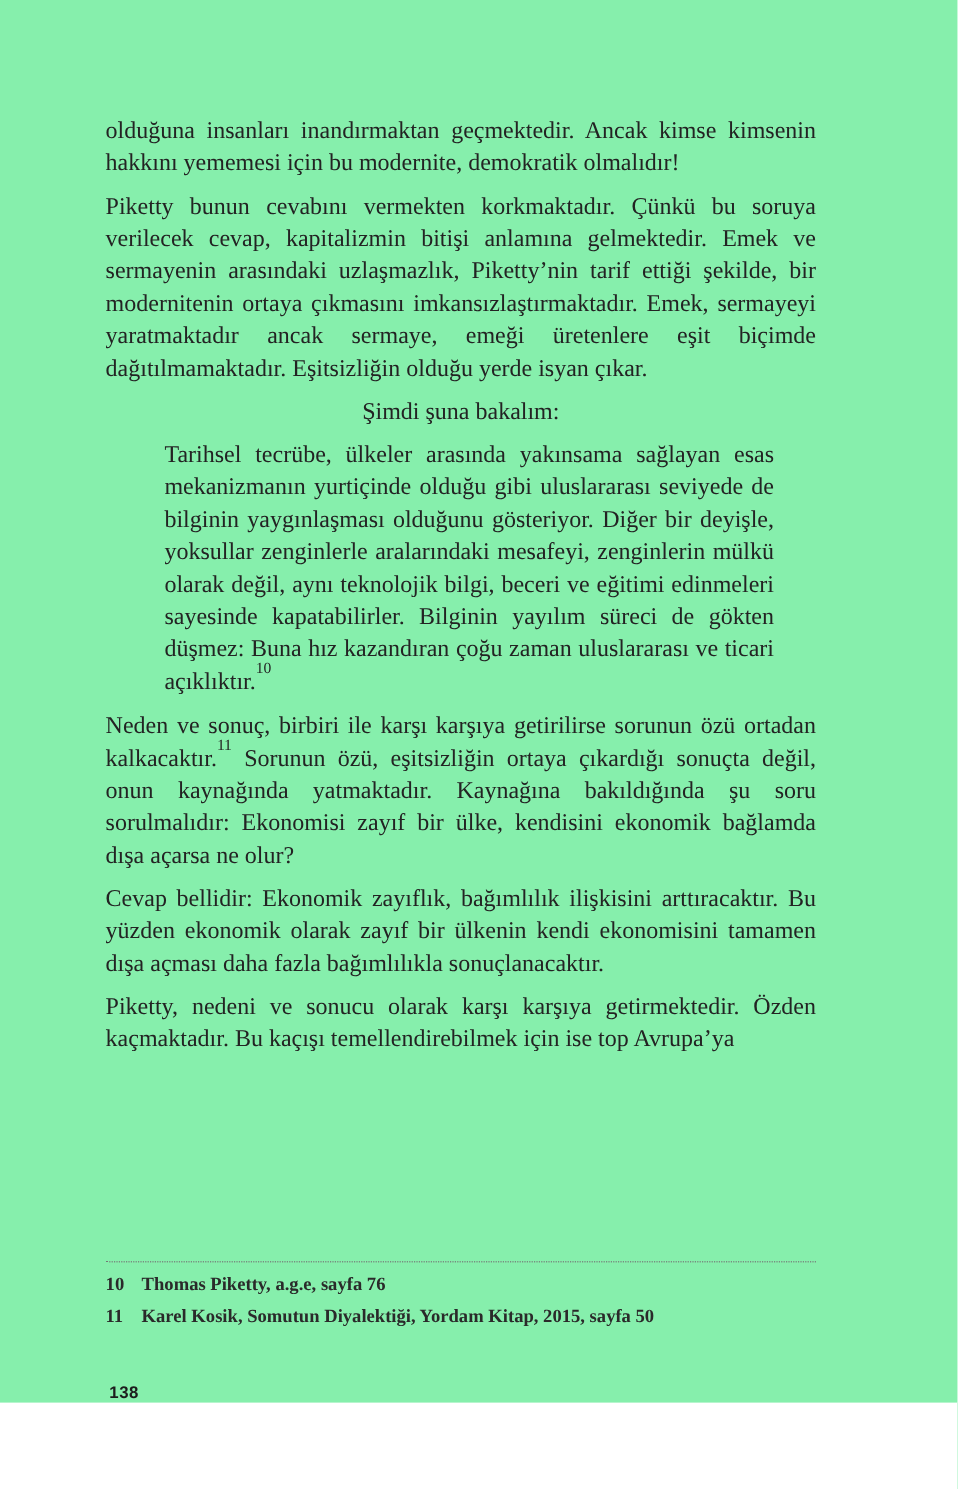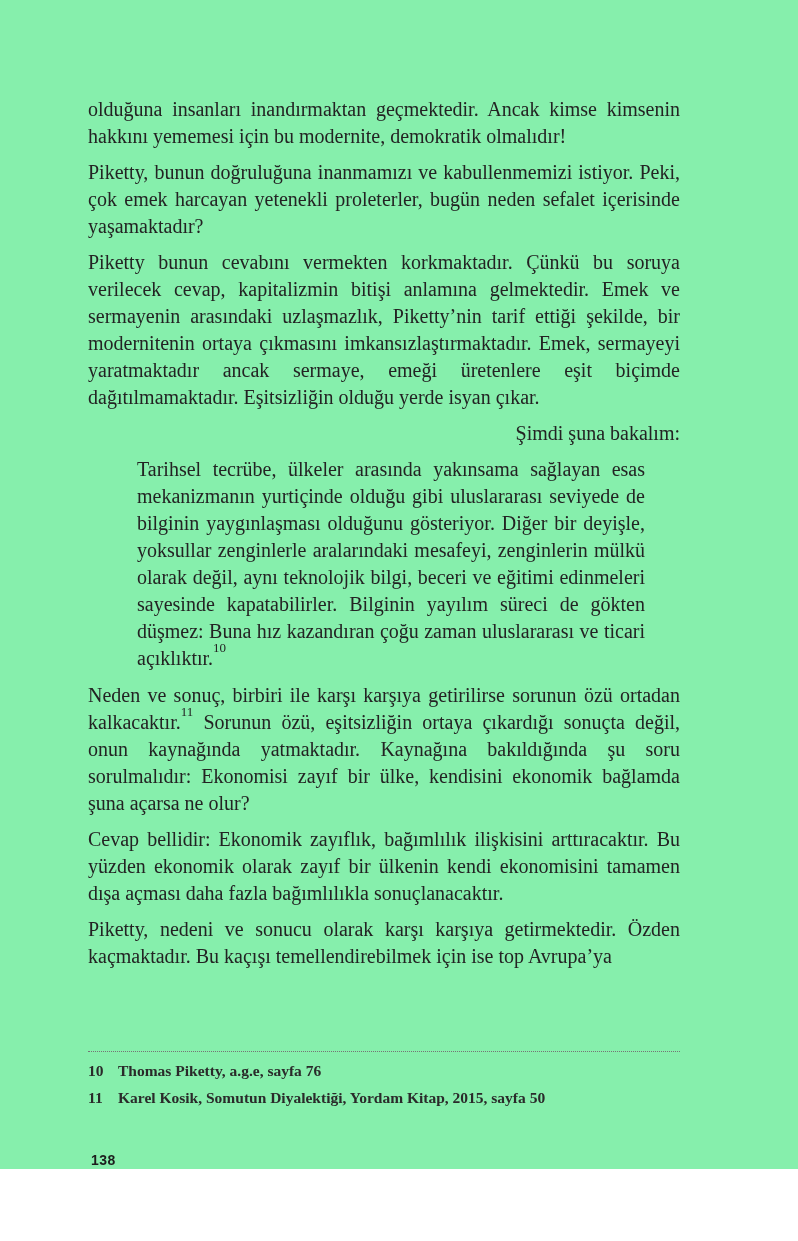--- a/index.html
+++ b/index.html
@@ -22,21 +22,21 @@
     font-family: "Liberation Serif", "DejaVu Serif", serif;
     font-size: 20px;
     line-height: 27px;
     color: #232323;
     text-align: justify;
   }
   .para {
     margin: 0 0 9px 0;
   }
   .lead-in {
-    text-align: right;
+    text-align: center;
   }
   .quote {
     margin: 4px 35px 10px 49px;
     text-align: justify;
   }
   .fnref {
     font-size: 13px;
     line-height: 0;
     position: relative;
     top: -0.45em;
@@ -76,30 +76,29 @@
   }
 </style>
 </head>
 <body>
 
 <div class="page">
 
   <main class="body-text">
     <p class="para">olduğuna insanları inandırmaktan geçmektedir. Ancak kimse kimsenin hakkını yememesi için bu modernite, demokratik olmalıdır!</p>
 
-    <p class="para">Piketty, bunun doğruluğuna inanmamızı ve kabullenmemizi istiyor. Peki, çok emek harcayan yetenekli proleterler, bugün neden sefalet içerisinde yaşamaktadır?</p>
 
     <p class="para">Piketty bunun cevabını vermekten korkmaktadır. Çünkü bu soruya verilecek cevap, kapitalizmin bitişi anlamına gelmektedir. Emek ve sermayenin arasındaki uzlaşmazlık, Piketty’nin tarif ettiği şekilde, bir modernitenin ortaya çıkmasını imkansızlaştırmaktadır. Emek, sermayeyi yaratmaktadır ancak sermaye, emeği üretenlere eşit biçimde dağıtılmamaktadır. Eşitsizliğin olduğu yerde isyan çıkar.</p>
 
     <p class="para lead-in">Şimdi şuna bakalım:</p>
 
     <blockquote class="quote"><span>Tarihsel tecrübe, ülkeler arasında yakınsama sağlayan esas mekanizmanın yurtiçinde olduğu gibi uluslararası seviyede de bilginin yaygınlaşması olduğunu gösteriyor. Diğer bir deyişle, yoksullar zenginlerle aralarındaki mesafeyi, zenginlerin mülkü olarak değil, aynı teknolojik bilgi, beceri ve eğitimi edinmeleri sayesinde kapatabilirler. Bilginin yayılım süreci de gökten düşmez: Buna hız kazandıran çoğu zaman uluslararası ve ticari açıklıktır.</span><sup class="fnref">10</sup></blockquote>
 
 
-    <p class="para"><span>Neden ve sonuç, birbiri ile karşı karşıya getirilirse sorunun özü ortadan kalkacaktır.</span><sup class="fnref">11</sup><span> Sorunun özü, eşitsizliğin ortaya çıkardığı sonuçta değil, onun kaynağında yatmaktadır. Kaynağına bakıldığında şu soru sorulmalıdır:  Ekonomisi zayıf bir ülke, kendisini ekonomik bağlamda şuna açarsa ne olur?</span></p>
+    <p class="para"><span>Neden ve sonuç, birbiri ile karşı karşıya getirilirse sorunun özü ortadan kalkacaktır.</span><sup class="fnref">11</sup><span> Sorunun özü, eşitsizliğin ortaya çıkardığı sonuçta değil, onun kaynağında yatmaktadır. Kaynağına bakıldığında şu soru sorulmalıdır:  Ekonomisi zayıf bir ülke, kendisini ekonomik bağlamda dışa açarsa ne olur?</span></p>
 
     <p class="para">Cevap bellidir: Ekonomik zayıflık, bağımlılık ilişkisini arttıracaktır. Bu yüzden ekonomik olarak zayıf bir ülkenin kendi ekonomisini tamamen dışa açması daha fazla bağımlılıkla sonuçlanacaktır.</p>
 
     <p class="para">Piketty, nedeni ve sonucu olarak karşı karşıya getirmektedir. Özden kaçmaktadır. Bu kaçışı temellendirebilmek için ise top Avrupa’ya</p>
   </main>
 
   <footer class="footer">
     <div class="fn-rule"></div>
 
     <div class="footnote">

